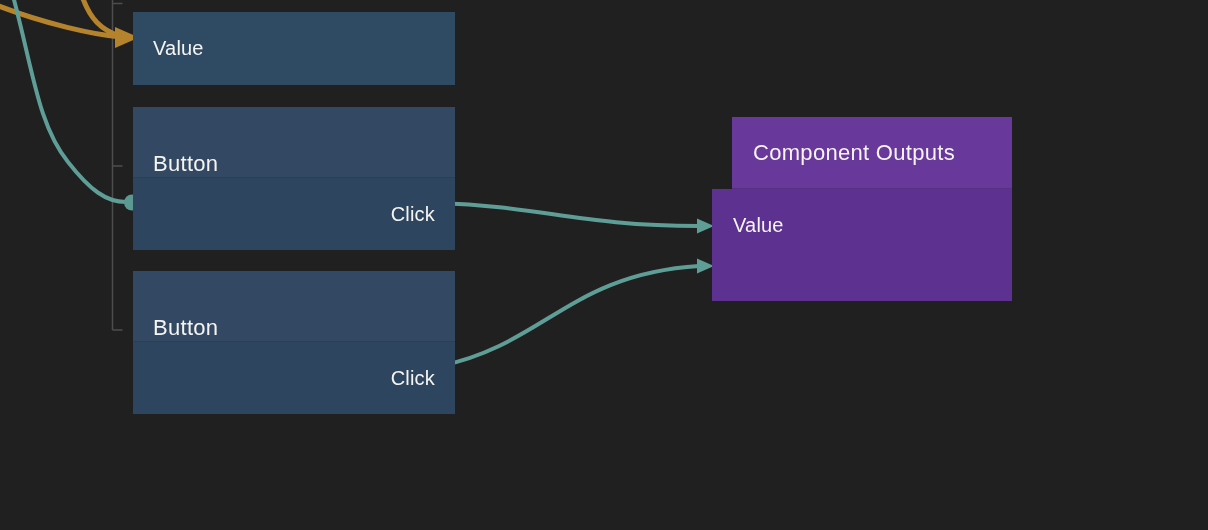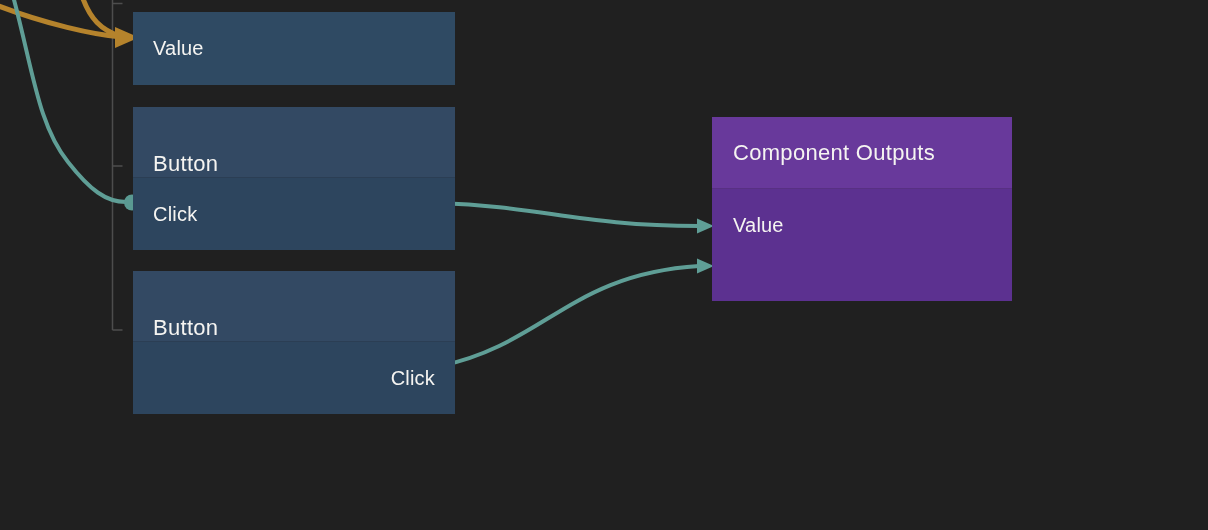--- a/index.html
+++ b/index.html
@@ -26,25 +26,25 @@
   .section{box-sizing:border-box;display:flex;align-items:center;padding:0 20px;}
   .hdr{border-bottom:1px solid rgba(0,0,0,0.15);}
   .title{font-size:22px;letter-spacing:0.3px;}
   .label{font-size:20px;letter-spacing:0.2px;}
   
   .node-blue{left:133px;width:322px;margin-top:12px;}
   .n-value{top:0;height:73px;background:var(--node_value_blue);}
   .n-btn1{top:95px;}
   .n-btn2{top:259px;}
   .node-blue .hdr{height:71px;background:var(--node_header_blue);align-items:flex-end;}
-  .node-blue .row{height:72px;background:var(--node_body_blue);}
+  .node-blue .row{height:72px;background:var(--node_body_blue);justify-content:flex-end;}
   .row-right{justify-content:flex-end;}
   
   .n-outputs{left:712px;top:117px;width:300px;}
-  .n-outputs .hdr{height:72px;background:var(--node_header_purple);}
+  .n-outputs .hdr{height:72px;background:var(--node_header_purple);margin-left:20px;}
   .n-outputs .body{box-sizing:border-box;height:112px;background:var(--node_body_purple);padding-top:16px;}
   .n-outputs .prow{height:40px;display:flex;align-items:center;padding:0 21px;}
 </style>
 </head>
 <body>
 
 <div class="canvas">
 
   <svg class="wires" viewBox="0 0 1208 530" xmlns="http://www.w3.org/2000/svg">
 

